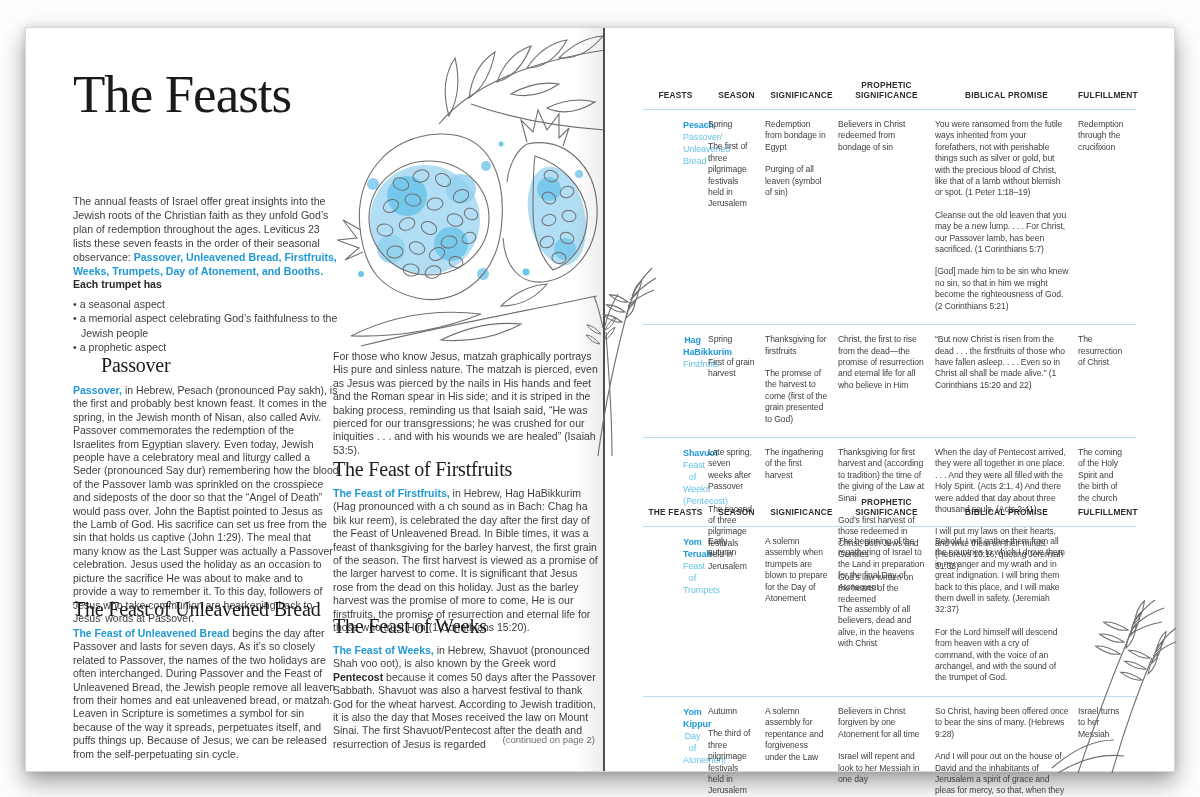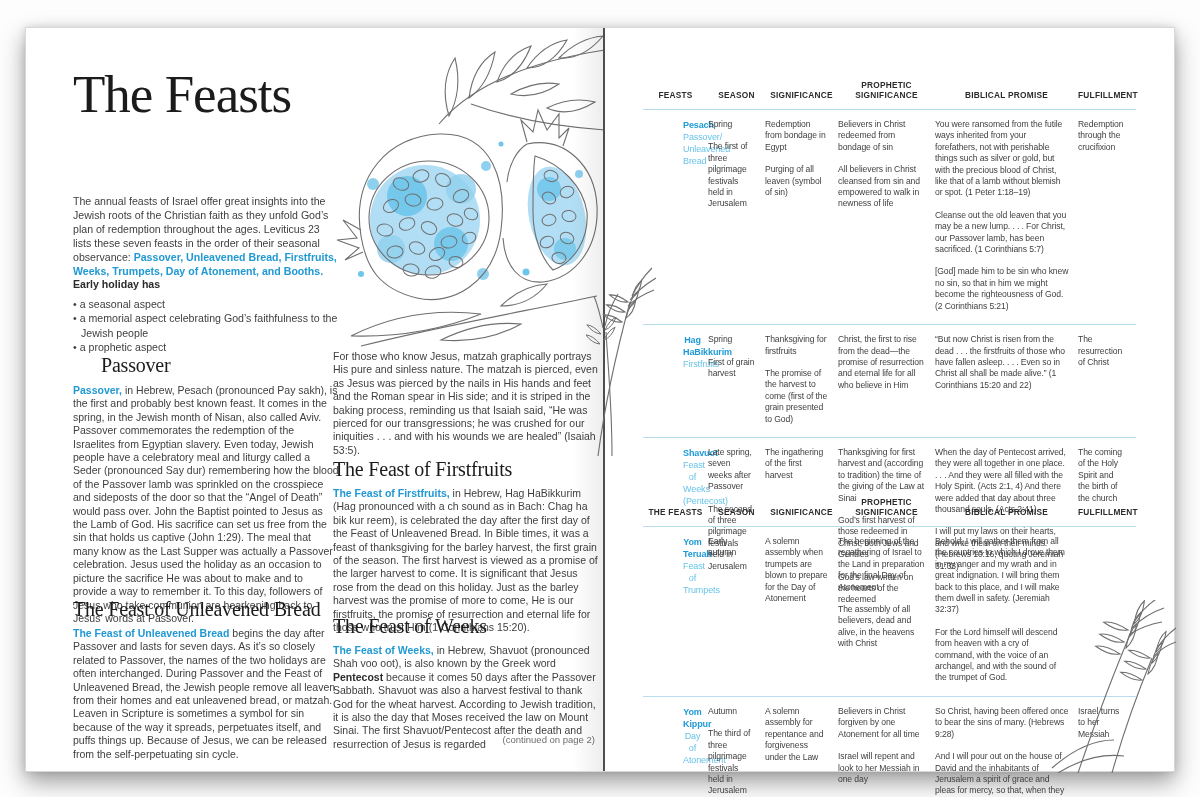--- a/index.html
+++ b/index.html
@@ -86,21 +86,21 @@
 
 <div class="spread">
 
   <div class="main-title">
     <div>The Feasts</div>
   </div>
 
   <p class="intro"><span>The annual feasts of Israel offer great insights into the Jewish roots of the Christian faith as they unfold God’s plan of redemption throughout the ages. Leviticus 23 lists these seven feasts in the order of their seasonal observance: </span><span class="hl">Passover, Unleavened Bread, Firstfruits, Weeks, Trumpets, Day of Atonement, and Booths.</span></p>
 
   <div class="aspects">
-    <div class="hd">Early holiday has</div>
+    <div class="hd">Each trumpet has</div>
     <div class="li">• a seasonal aspect</div>
     <div class="li">• a memorial aspect celebrating God’s faithfulness to the Jewish people</div>
     <div class="li">• a prophetic aspect</div>
   </div>
 
   <h2 class="sec pos" style="left:47px; top:326px;margin-left:28px;">Passover</h2>
   <p class="body pos" style="left:47px; top:356px; width:266px;"><span class="lead">Passover,</span><span> in Hebrew, Pesach (pronounced Pay sakh), is the first and probably best known feast. It comes in the spring, in the Jewish month of Nisan, also called Aviv. Passover commemorates the redemption of the Israelites from Egyptian slavery. Even today, Jewish people have a celebratory meal and liturgy called a Seder (pronounced Say dur) remembering how the blood of the Passover lamb was sprinkled on the crosspiece and sideposts of the door so that the “Angel of Death” would pass over. John the Baptist pointed to Jesus as the Lamb of God. His sacrifice can set us free from the sin that holds us captive (John 1:29). The meal that many know as the Last Supper was actually a Passover celebration. Jesus used the holiday as an occasion to picture the sacrifice He was about to make and to provide a way to remember it. To this day, followers of Jesus who take communion are hearkening back to Jesus’ words at Passover.</span></p>
 
   <h2 class="sec pos" style="left:47px; top:570px;">The Feast of Unleavened Bread</h2>
   <p class="body pos" style="left:47px; top:599px; width:266px;"><span class="lead">The Feast of Unleavened Bread</span><span> begins the day after Passover and lasts for seven days. As it’s so closely related to Passover, the names of the two holidays are often interchanged. During Passover and the Feast of Unleavened Bread, the Jewish people remove all leaven from their homes and eat unleavened bread, or matzah. Leaven in Scripture is sometimes a symbol for sin because of the way it spreads, perpetuates itself, and puffs things up. Because of Jesus, we can be released from the self-perpetuating sin cycle.</span></p>
@@ -243,21 +243,20 @@
         <div class="td c1">
           <p>Spring</p>
           <p>The first of three pilgrimage festivals held in Jerusalem</p>
         </div>
         <div class="td c2">
           <p>Redemption from bondage in Egypt</p>
           <p>Purging of all leaven (symbol of sin)</p>
         </div>
         <div class="td c3">
           <p>Believers in Christ redeemed from bondage of sin</p>
-          <p>All believers in Christ cleansed from sin and empowered to walk in newness of life</p>
         </div>
         <div class="td c4">
           <p>You were ransomed from the futile ways inherited from your forefathers, not with perishable things such as silver or gold, but with the precious blood of Christ, like that of a lamb without blemish or spot. (1 Peter 1:18–19)</p>
           <p>Cleanse out the old leaven that you may be a new lump. . . . For Christ, our Passover lamb, has been sacrificed. (1 Corinthians 5:7)</p>
           <p>[God] made him to be sin who knew no sin, so that in him we might become the righteousness of God. (2 Corinthians 5:21)</p>
         </div>
         <div class="td c5">
           <p>Redemption through the crucifixion</p>
         </div>
       </div>

